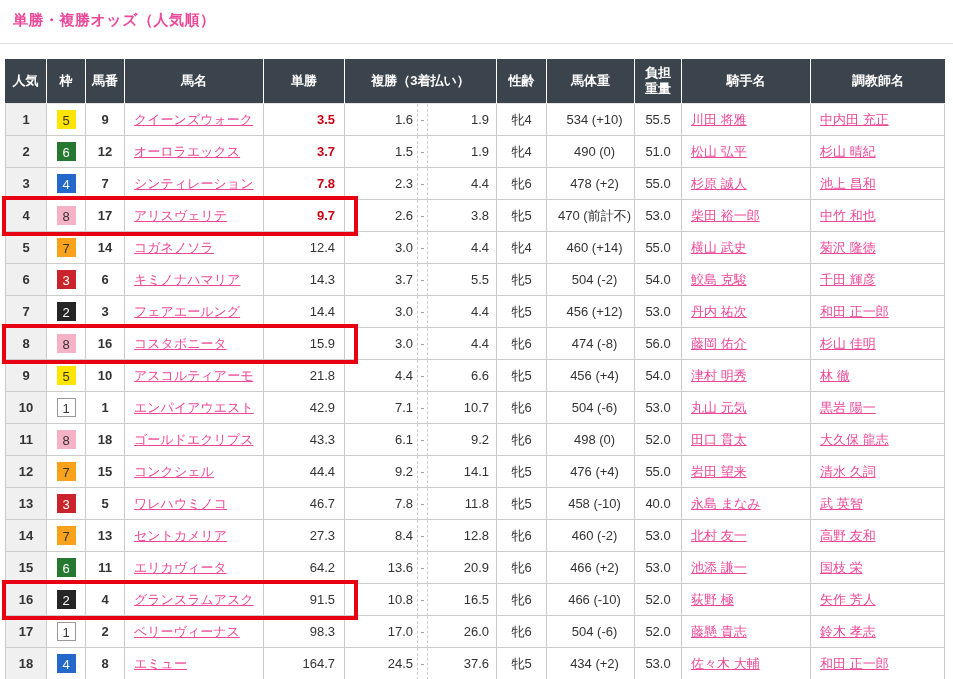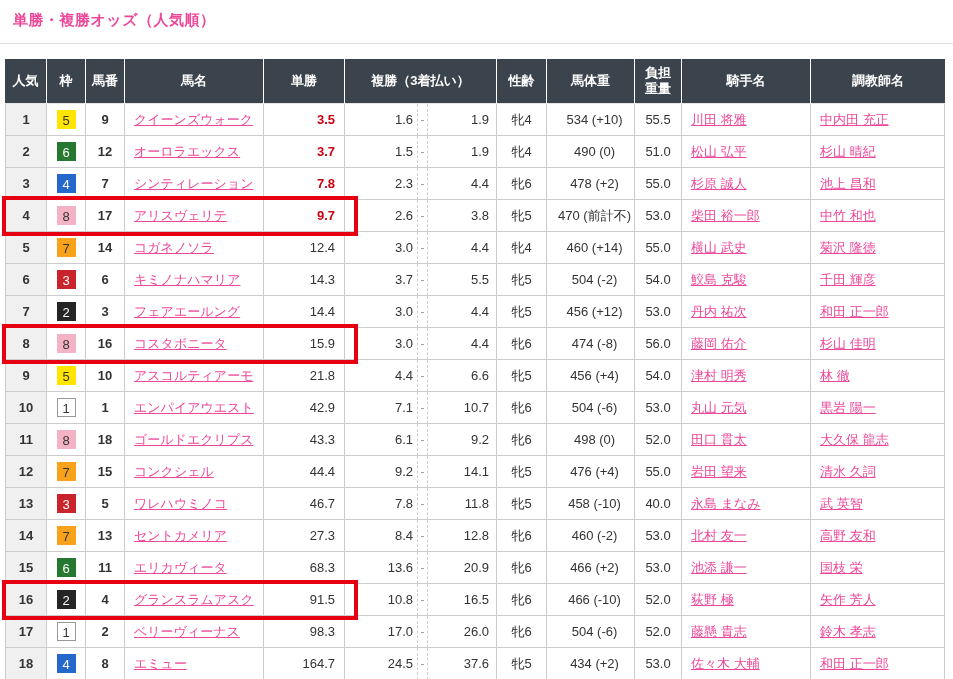--- a/index.html
+++ b/index.html
@@ -289,21 +289,21 @@
           <td class="c-weight">460 (-2)</td>
           <td class="c-impost">53.0</td>
           <td class="c-jockey"><a class="cell-link">北村 友一</a></td>
           <td class="c-trainer"><a class="cell-link">高野 友和</a></td>
         </tr>
         <tr>
           <td class="c-rank">15</td>
           <td class="c-frame"><span class="frame-box" style="background: rgb(38, 119, 47); color: rgb(255, 255, 255); border: 1px solid rgb(38, 119, 47);">6</span></td>
           <td class="c-number">11</td>
           <td class="c-horse"><a class="cell-link">エリカヴィータ</a></td>
-          <td class="c-win">68.3</td>
+          <td class="c-win">64.2</td>
           <td class="c-pmin">13.6</td>
           <td class="c-psep">-</td>
           <td class="c-pmax">20.9</td>
           <td class="c-sexage">牝6</td>
           <td class="c-weight">466 (+2)</td>
           <td class="c-impost">53.0</td>
           <td class="c-jockey"><a class="cell-link">池添 謙一</a></td>
           <td class="c-trainer"><a class="cell-link">国枝 栄</a></td>
         </tr>
         <tr>

